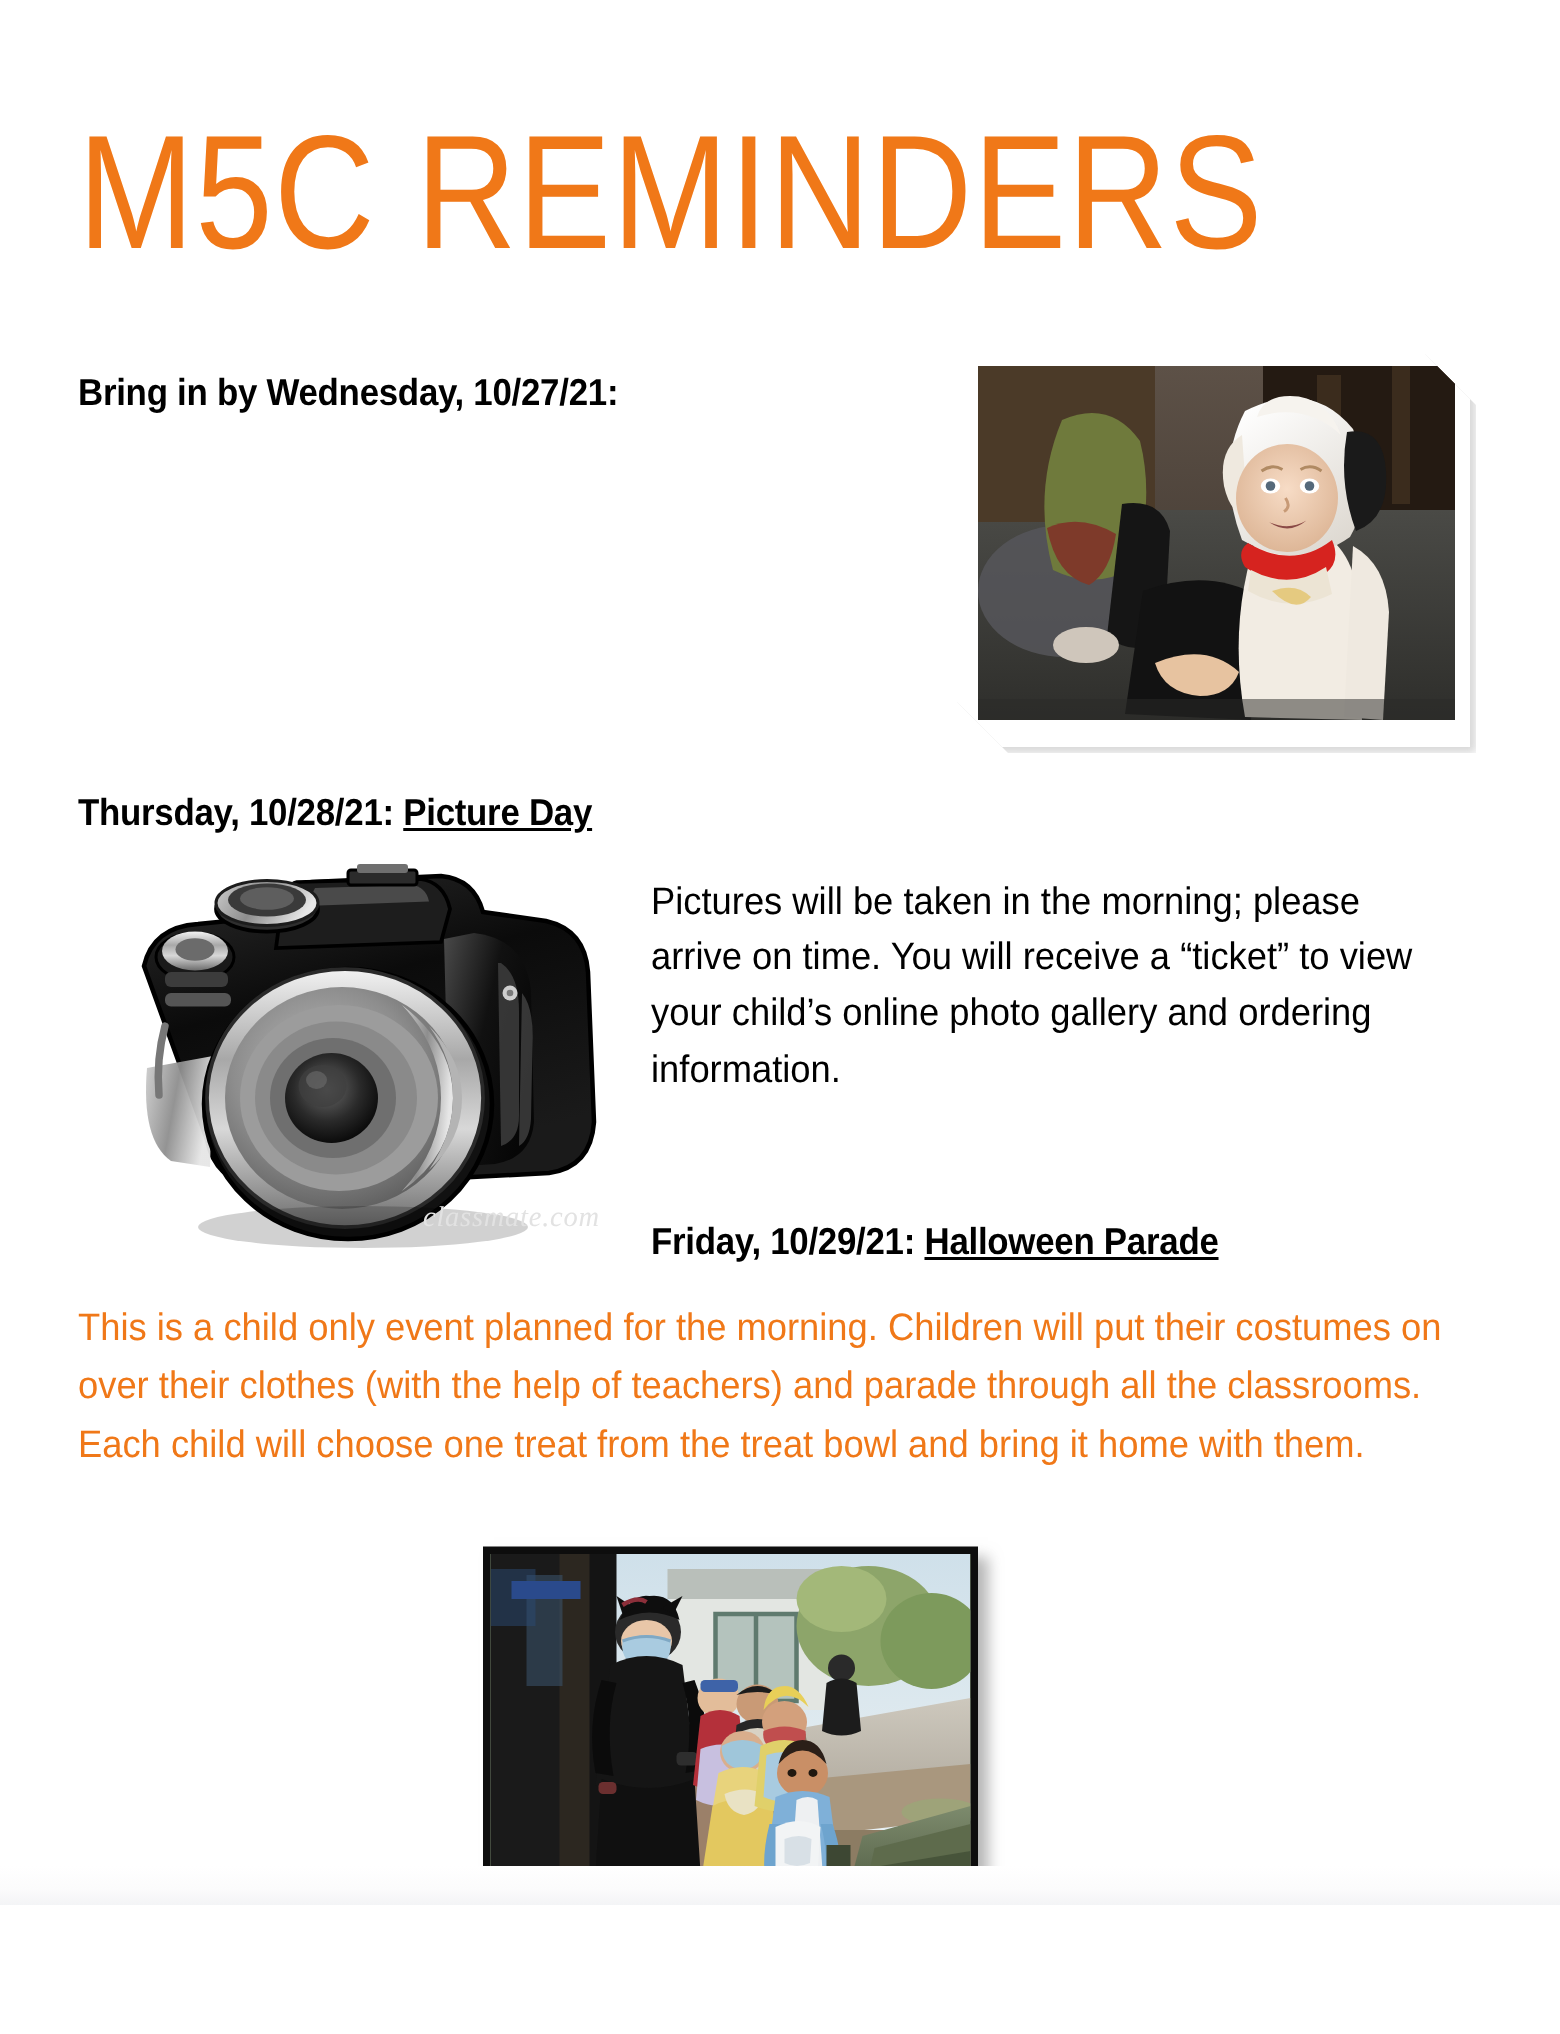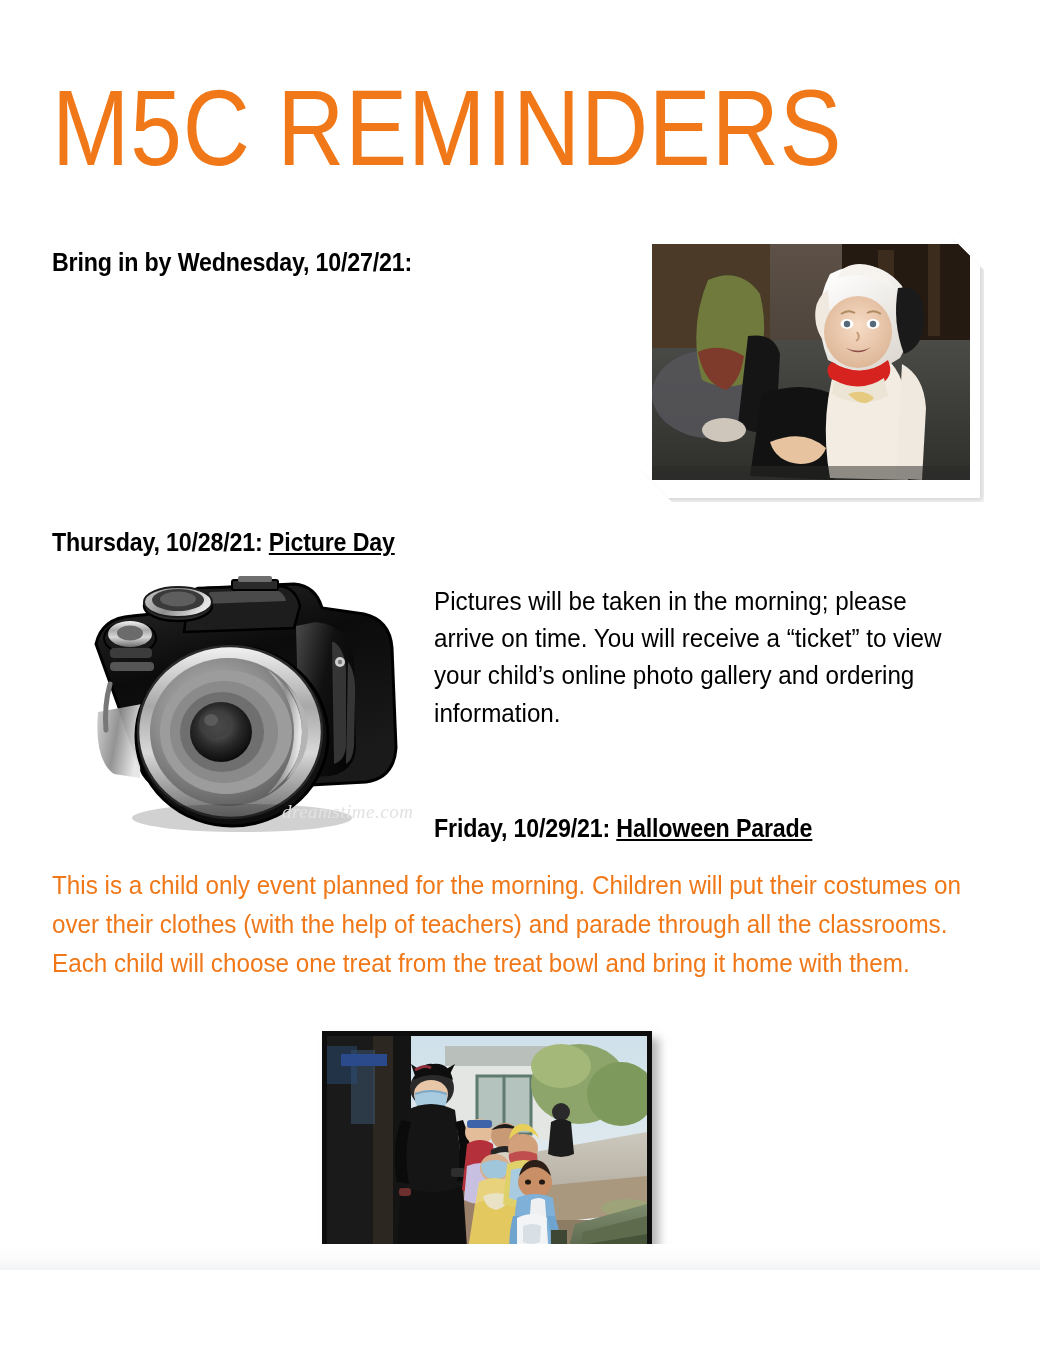--- a/index.html
+++ b/index.html
@@ -337,21 +337,21 @@
       <ellipse cx="139" cy="154" rx="7" ry="6" fill="#6d6d6d" opacity=".6"></ellipse>
 
       <path d="M196 104 q34 26 34 62 q0 38 -34 62 q26 -28 26 -62 q0 -34 -26 -62 z" fill="url(#silver2G)"></path>
       <path d="M214 118 q22 22 22 48 q0 28 -22 48 q16 -24 16 -48 q0 -26 -16 -48 z" fill="#b4b4b4"></path>
 
       <circle cx="268" cy="96" r="5" fill="#cfcfcf"></circle>
       <circle cx="268" cy="96" r="2.2" fill="#7a7a7a"></circle>
 
       <ellipse cx="170" cy="252" rx="110" ry="14" fill="#000" opacity=".18"></ellipse>
     </svg>
-    <div class="watermark">dreamstime.com</div>
+    <div class="watermark">classmate.com</div>
   </div>
 
   <p class="para" id="pictures-para">Pictures will be taken in the morning; please arrive on time. You will receive a “ticket” to view your child’s online photo gallery and ordering information.</p>
 
   <div class="headline" id="friday-heading">
     <span>Friday, 10/29/21:  </span><span class="underlined">Halloween Parade</span>
   </div>
 
   <p class="para orange" id="parade-para">This is a child only event planned for the morning. Children will put their costumes on over their clothes (with the help of teachers) and parade through all the classrooms. Each child will choose one treat from the treat bowl and bring it home with them.</p>
 

